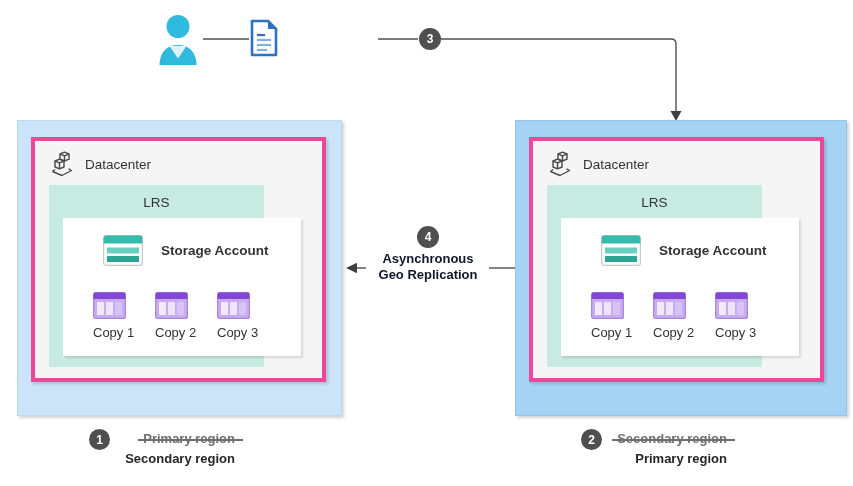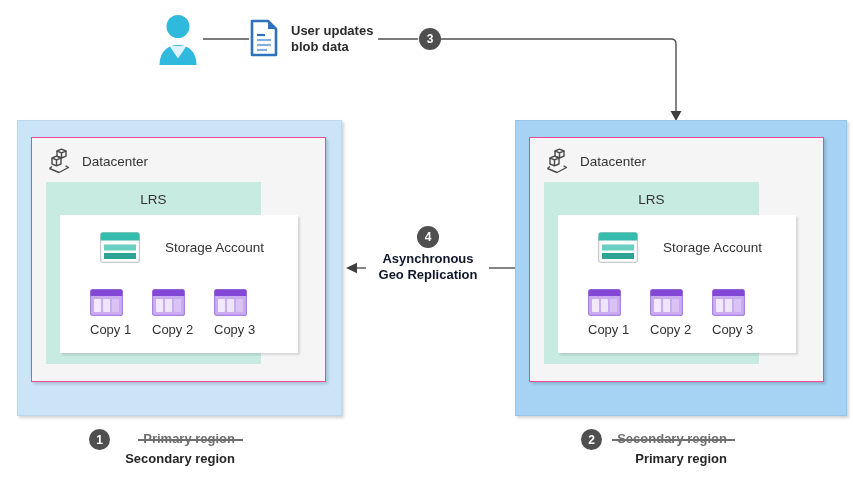--- a/index.html
+++ b/index.html
@@ -22,30 +22,30 @@
   .async-label{position:absolute;left:373px;top:251px;width:110px;text-align:center;
                font-size:13px;line-height:16px;font-weight:700;color:#0f172a;}
 
   
   .region-box{position:absolute;top:120px;height:296px;box-sizing:border-box;
               box-shadow:2px 2px 3px rgba(0,0,0,0.18);}
   .region-box.left{left:17px;width:325px;background:#cbe4f8;border:1px solid #bcd9f0;}
   .region-box.right{left:515px;width:332px;background:#a6d3f3;border:1px solid #97c6ea;}
 
   .dc-panel{position:absolute;left:13px;top:16px;width:295px;height:245px;background:#f5f5f5;
-            border:1px solid #ec4899;box-shadow:2px 2px 3px rgba(0,0,0,0.16);box-sizing:border-box;}
+            border:4px solid #ec4899;box-shadow:2px 2px 3px rgba(0,0,0,0.16);box-sizing:border-box;}
   .dc-header{position:absolute;left:15px;top:8px;height:30px;display:flex;align-items:center;gap:11px;}
   .dc-title{font-size:13.5px;color:#333;}
 
   .lrs-panel{position:absolute;left:14px;top:44px;width:215px;height:182px;background:#c7eae1;}
   .lrs-title{padding-top:10px;text-align:center;font-size:13.5px;color:#333;}
 
   .storage-card{position:absolute;left:14px;top:33px;width:238px;height:138px;background:#ffffff;
                 box-shadow:2px 2px 2px rgba(0,0,0,0.12);}
-  .storage-row{position:absolute;left:40px;top:17px;display:flex;align-items:center;gap:25px;}
+  .storage-row{position:absolute;left:40px;top:17px;display:flex;align-items:center;gap:18px;font-weight:bold;}
   .storage-label{font-size:13.5px;color:#333;}
 
   .copies-row{position:absolute;left:30px;top:74px;display:flex;gap:13px;}
   .copy-col{width:49px;display:flex;flex-direction:column;align-items:flex-start;}
   .copy-label{margin-top:6px;font-size:13px;color:#333;white-space:nowrap;}
 
   
   .region-footer{position:absolute;display:flex;gap:13px;align-items:flex-start;}
   .region-footer .fbadge{position:static;width:21px;height:21px;flex:0 0 21px;}
   #footer-left{left:89px;top:429px;}
@@ -80,21 +80,20 @@
 
   <svg class="doc" width="28" height="38" viewBox="0 0 28 38">
     <path d="M2 2 h16 l8 8 v26 h-24 z" fill="#ffffff" stroke="#2e72be" stroke-width="2.6" stroke-linejoin="round"></path>
     <path d="M18 2 v8 h8 z" fill="#2e72be"></path>
     <line x1="7" y1="16" x2="15" y2="16" stroke="#2e72be" stroke-width="2.2"></line>
     <line x1="7" y1="21" x2="21" y2="21" stroke="#82afdd" stroke-width="2.2"></line>
     <line x1="7" y1="26" x2="21" y2="26" stroke="#82afdd" stroke-width="2.2"></line>
     <line x1="7" y1="31" x2="17" y2="31" stroke="#82afdd" stroke-width="2.2"></line>
   </svg>
 
-  <div class="user-label">User updates blob data</div>
 
   <div class="badge" id="badge3">3</div>
 
   <div class="badge" id="badge4">4</div>
   <div class="async-label">Asynchronous Geo Replication</div>
 
   <div class="region-box left">
     <div class="dc-panel">
       <div class="dc-header">
         <svg width="24" height="27" viewBox="0 0 24 27" fill="none" stroke="#4a4a4a" stroke-width="1.4" stroke-linejoin="round">

